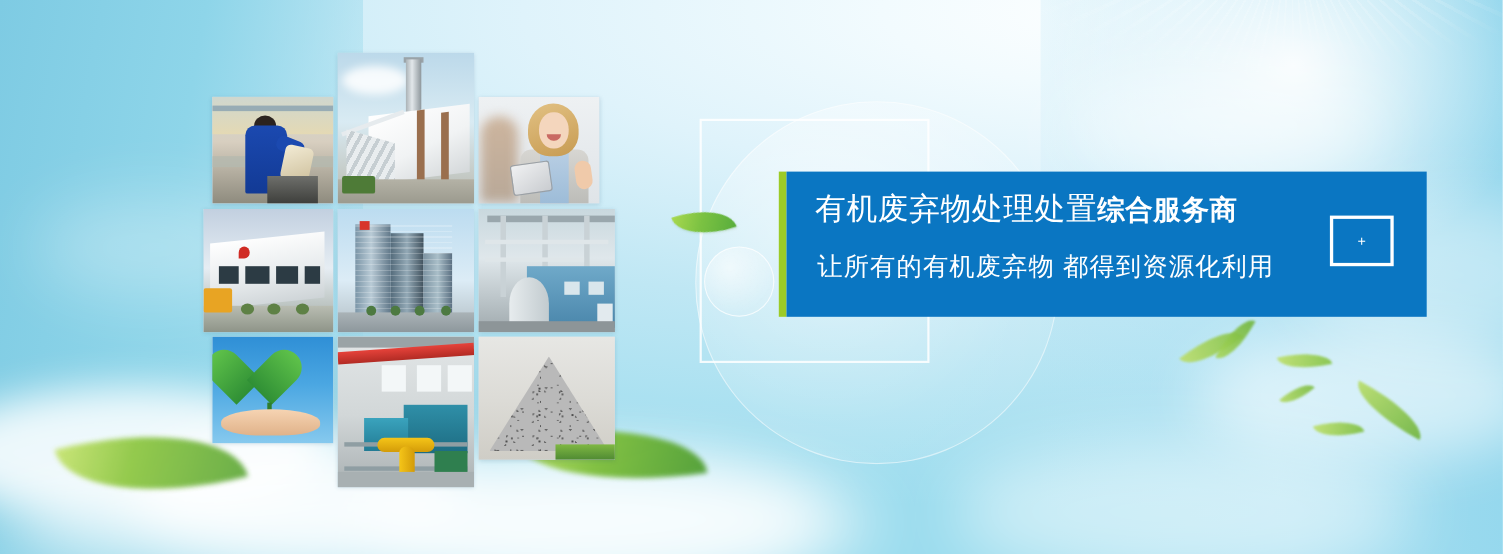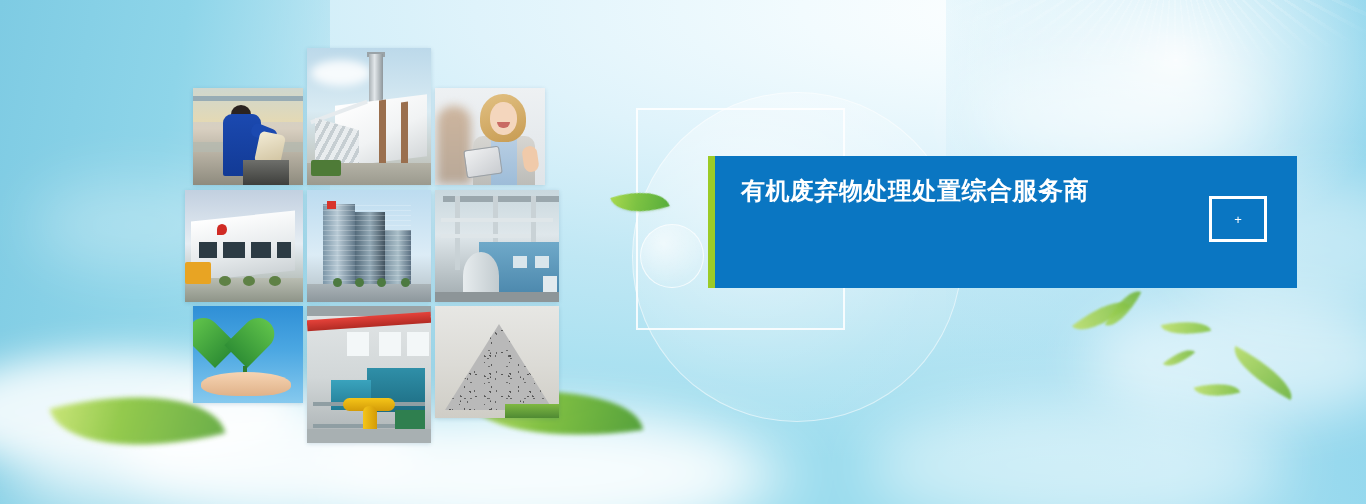--- a/index.html
+++ b/index.html
@@ -250,21 +250,21 @@
     background-size:26px 22px,22px 19px,30px 24px,24px 20px,28px 23px,20px 18px,25px 21px,18px 16px,27px 22px,23px 20px;
     opacity:.9;}
   .p9 .grass{position:absolute;left:70px;bottom:0;width:54px;height:14px;
     background:linear-gradient(180deg,#7fb843,#4f8a33);}
 
   
   .msgbox{position:absolute;left:708px;top:156px;width:589px;height:132px;display:flex;}
   .accent{width:7px;height:132px;background:#9ccb26;}
   .msgbody{position:relative;flex:1;height:132px;background:#0a76c2;}
   .title{position:absolute;left:26px;top:18px;white-space:nowrap;color:#fff;}
-  .title .t-main{font-size:24px;font-weight:bold;letter-spacing:.5px;line-height:1;}
+  .title .t-main{font-size:28px;font-weight:normal;letter-spacing:.5px;line-height:1;}
   .title .t-sub{font-size:25px;font-weight:bold;letter-spacing:.5px;}
   .subtitle{position:absolute;left:28px;top:71px;color:#ffffff;font-size:23px;
     letter-spacing:1px;white-space:nowrap;}
   .plusbtn{position:absolute;right:30px;top:40px;width:52px;height:40px;
     border:3px solid #fff;display:flex;align-items:center;justify-content:center;
     color:#fff;font-size:13px;line-height:1;cursor:pointer;}
 </style>
 </head>
 <body>
 
@@ -426,19 +426,20 @@
     </div>
 
   </div>
 
   <div class="msgbox">
     <div class="accent"></div>
     <div class="msgbody">
       <div class="title">
         <span class="t-main">有机废弃物处理处置</span><span class="t-sub">综合服务商</span>
       </div>
+      <div class="subtitle">让所有的有机废弃物 都得到资源化利用</div>
       <div class="plusbtn">
         <span>+</span>
       </div>
     </div>
   </div>
 
 </div>
 
 </body></html>

